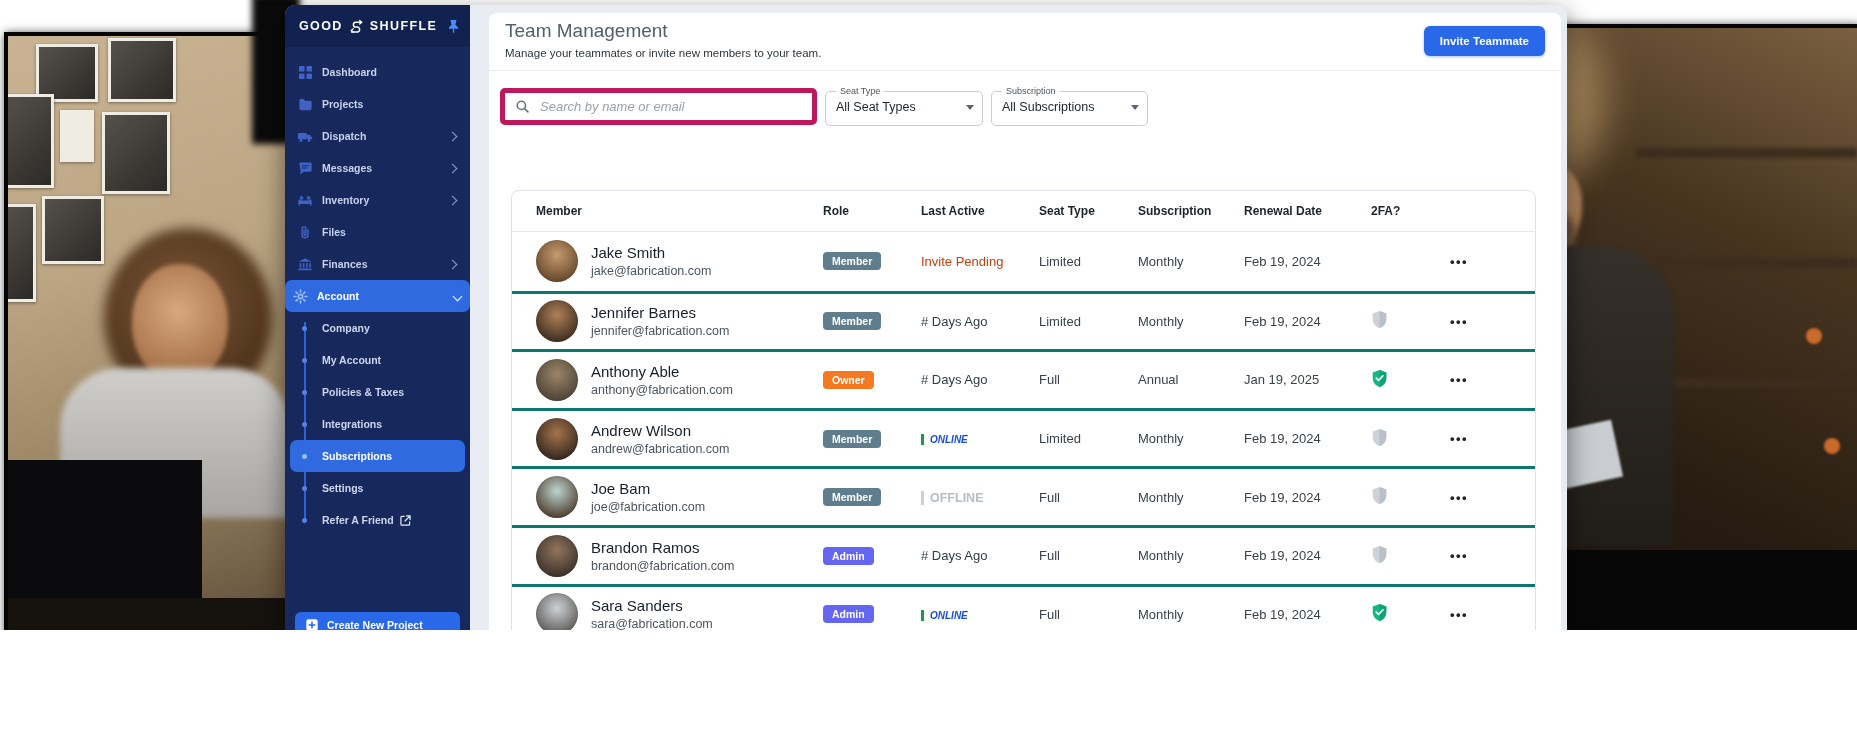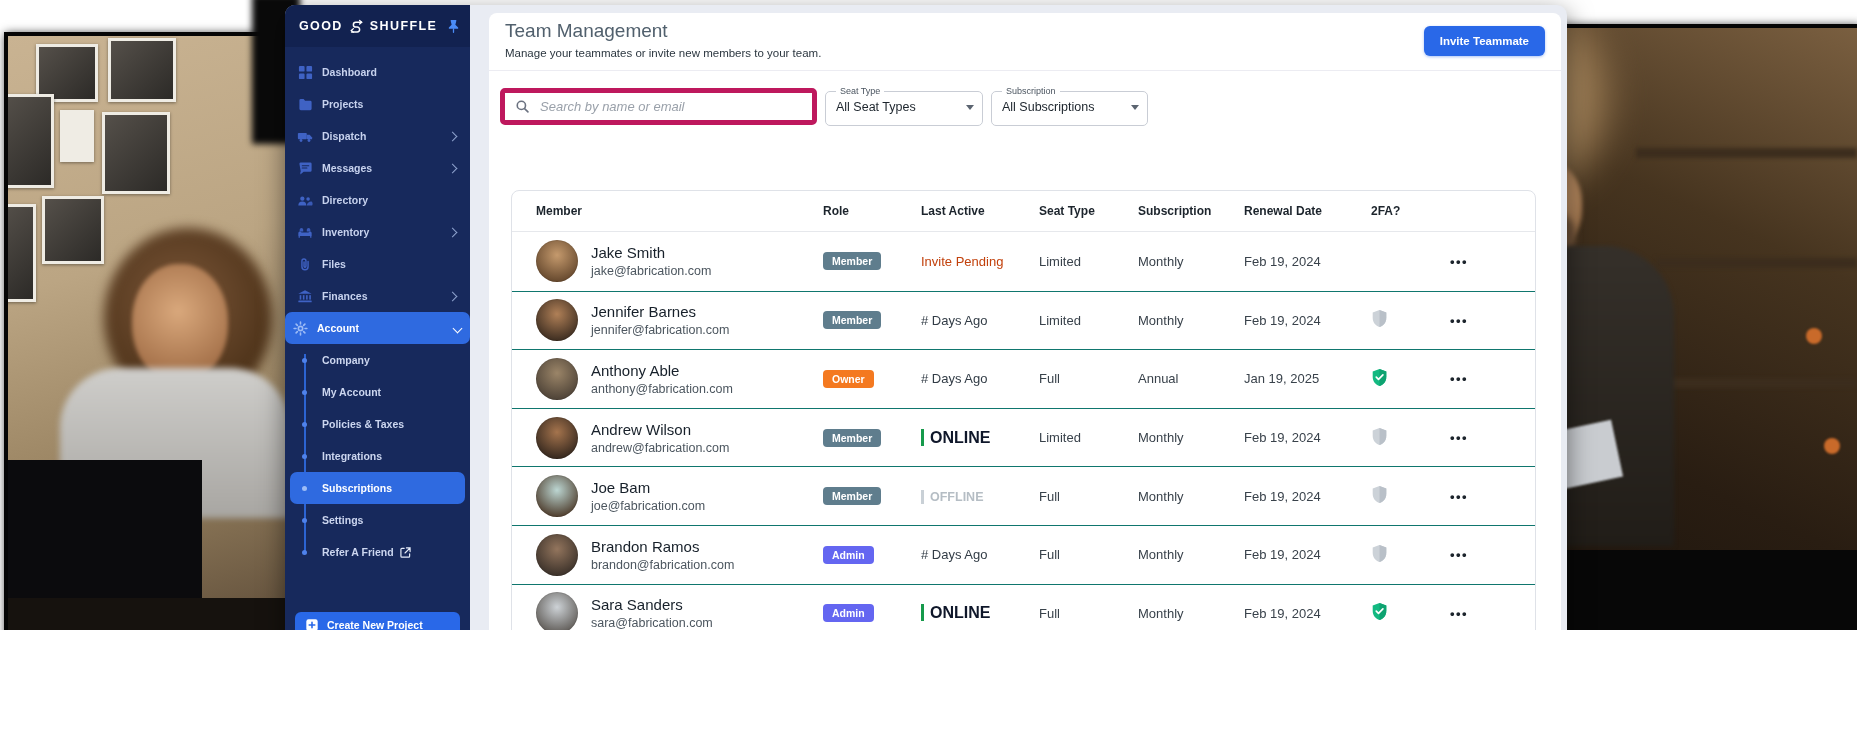--- a/index.html
+++ b/index.html
@@ -105,35 +105,35 @@
     border-right:4.5px solid transparent;border-top:5.5px solid #5b6470;}
 
   
   .table-card{position:absolute;left:22px;top:177px;width:1025px;height:451px;border:1px solid #dfe2e8;
     border-radius:8px;background:#fff;box-sizing:border-box;overflow:hidden;}
   .tgrid{display:grid;grid-template-columns:287px 98px 118px 99px 106px 127px 65px 1fr;align-items:center;
     padding:0 24px;}
   .thead{height:40px;border-bottom:1px solid #e6e8ec;}
   .thead>div{font-size:12px;font-weight:bold;color:#1c242c;}
   .trow{height:58.6px;box-sizing:border-box;}
-  .trow + .trow{border-top:1px solid #0f766e;}
+  .trow + .trow{border-top:3px solid #0f766e;}
   .cell{font-size:13px;color:#39424b;}
   .cell.member{display:flex;align-items:center;}
   .avatar{width:42px;height:42px;border-radius:50%;flex:none;margin-right:13px;
     box-shadow:inset 0 0 0 1px rgba(0,0,0,.08);}
   .mtext{display:flex;flex-direction:column;gap:3px;}
   .mname{font-size:15px;color:#17202a;}
   .memail{font-size:12.5px;color:#4c565f;}
   .badge{display:inline-block;padding:3px 9px;border-radius:4px;font-size:10.5px;font-weight:bold;color:#fff;}
   .badge.role-member{background:#5f7d8d;}
   .badge.role-owner{background:#f47920;}
   .badge.role-admin{background:#6466f1;}
   .status.st-pending{color:#c2410c;cursor:pointer;}
   .status.st-days{color:#323c46;}
-  .status.st-online{color:#0f172a;font-weight:bold;font-size:16px;border-left:3px solid #169a4b;padding-left:6px;}
+  .status.st-online{color:#1d4ed8;font-weight:bold;font-size:10px;border-left:3px solid #169a4b;padding-left:6px;font-style:italic;}
   .status.st-offline{color:#b5bdc4;font-weight:bold;font-size:12.5px;border-left:3px solid #c9d0d6;padding-left:6px;}
   .shield{display:inline-flex;}
   .dots{font-size:13px;font-weight:bold;letter-spacing:1.5px;color:#1c242c;cursor:pointer;}
   .cell.act{text-align:left;padding-left:14px;}
 </style>
 </head>
 <body>
 
 <div class="canvas">
 
@@ -243,31 +243,20 @@
     <span class="side-icon">
               <svg width="15" height="15" viewBox="0 0 16 16" fill="currentColor">
                 <path d="M1.5 3A1.5 1.5 0 0 1 3 1.5h10A1.5 1.5 0 0 1 14.5 3v7A1.5 1.5 0 0 1 13 11.5H6L2.5 14.5v-3h.5z"></path>
                 <path d="M4.5 5h7M4.5 7.5h5" stroke="#17295c" stroke-width="1.1" stroke-linecap="round"></path>
               </svg>
             </span>
     <span class="side-label">Messages</span>
   <span class="chev right"></span>
           </div>
 
-  <div class="side-item">
-    <span class="side-icon">
-              <svg width="17" height="15" viewBox="0 0 18 16" fill="currentColor">
-                <circle cx="6" cy="6" r="2.4"></circle>
-                <circle cx="12.5" cy="6.3" r="2"></circle>
-                <path d="M1.5 13.5a4.5 4.5 0 0 1 9 0z"></path>
-                <path d="M11 13.5a5 5 0 0 1 5.5-4.4 3.8 3.8 0 0 1 .5 4.4z" opacity=".85"></path>
-              </svg>
-            </span>
-    <span class="side-label">Directory</span>
-  </div>
 
   <div class="side-item">
     <span class="side-icon">
               <svg width="16" height="15" viewBox="0 0 18 16" fill="currentColor">
                 <path d="M3 5a2 2 0 0 1 4 0v2H3z" opacity=".9"></path>
                 <path d="M11 5a2 2 0 0 1 4 0v2h-4z" opacity=".9"></path>
                 <path d="M1.5 8.5A1.8 1.8 0 0 1 5 8h8a1.8 1.8 0 0 1 3.5.5V12H1.5z"></path>
                 <path d="M2.5 12v2M15.5 12v2" stroke="currentColor" stroke-width="1.4"></path>
               </svg>
             </span>

